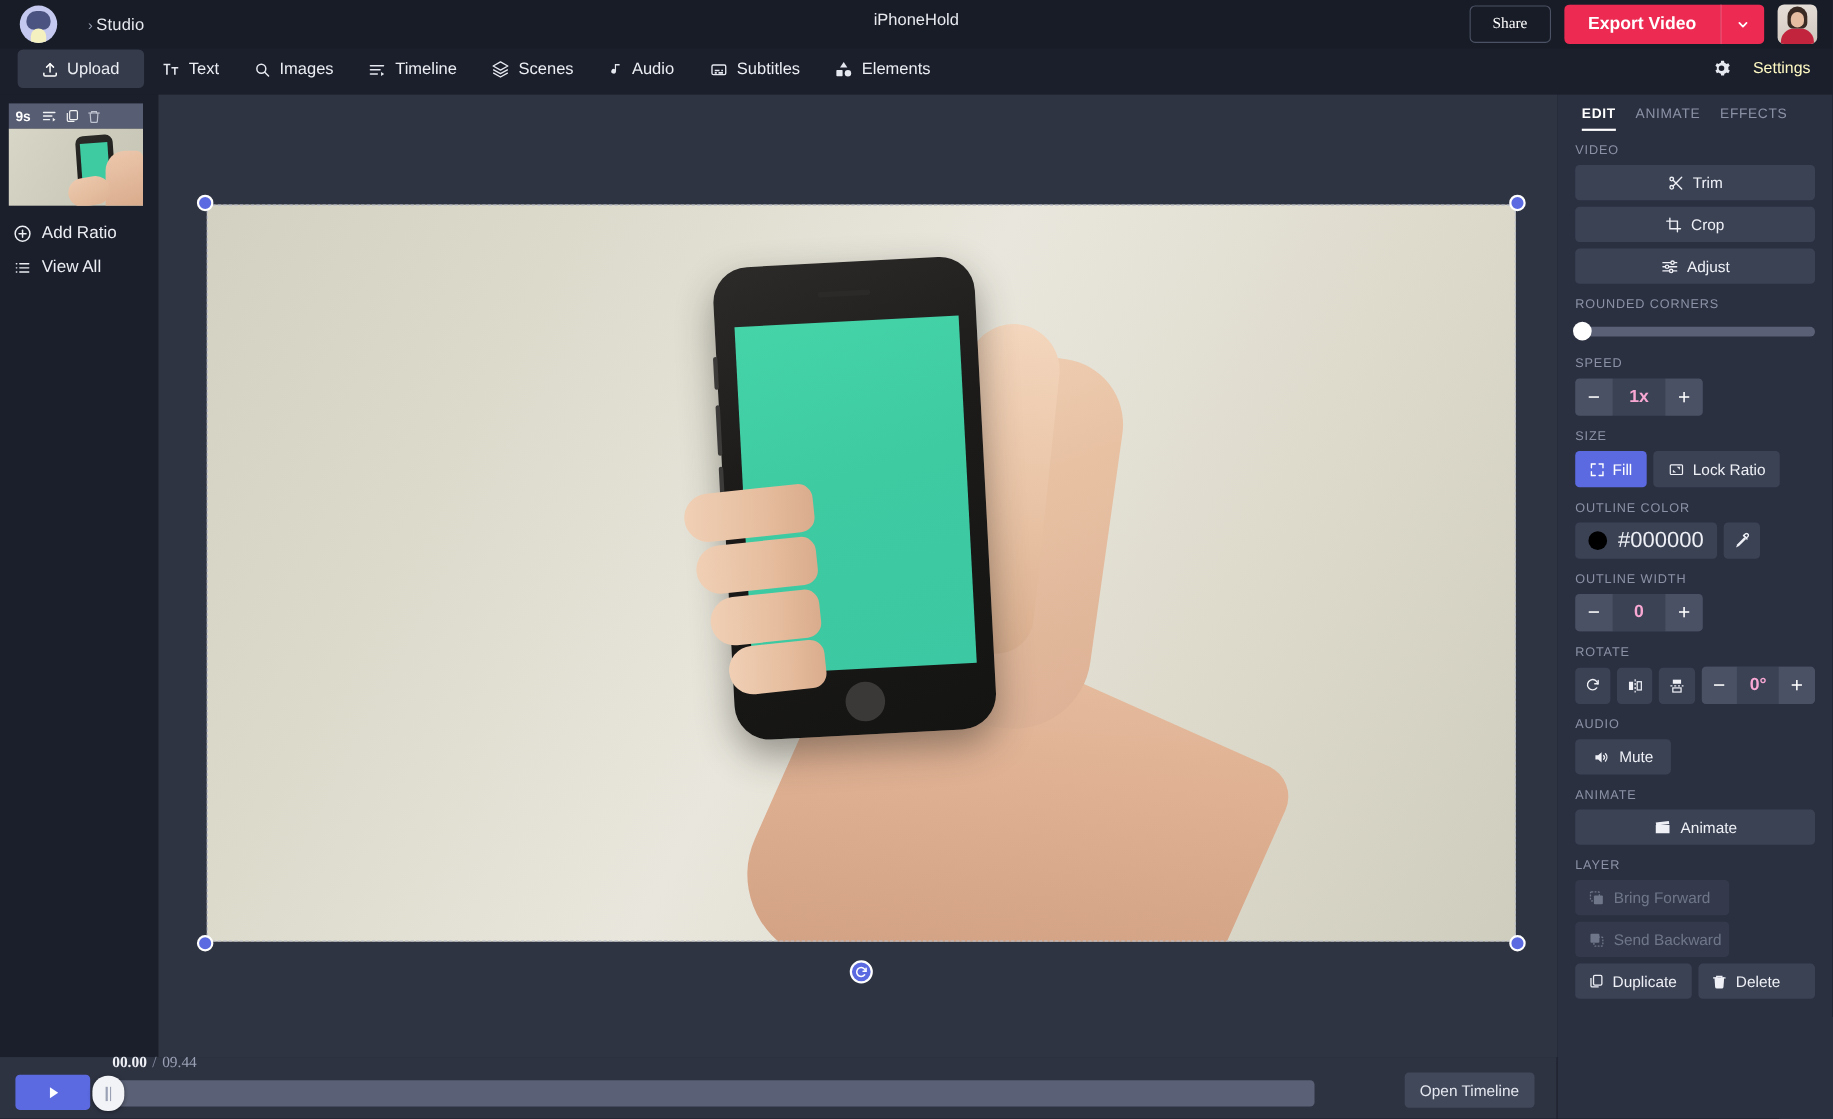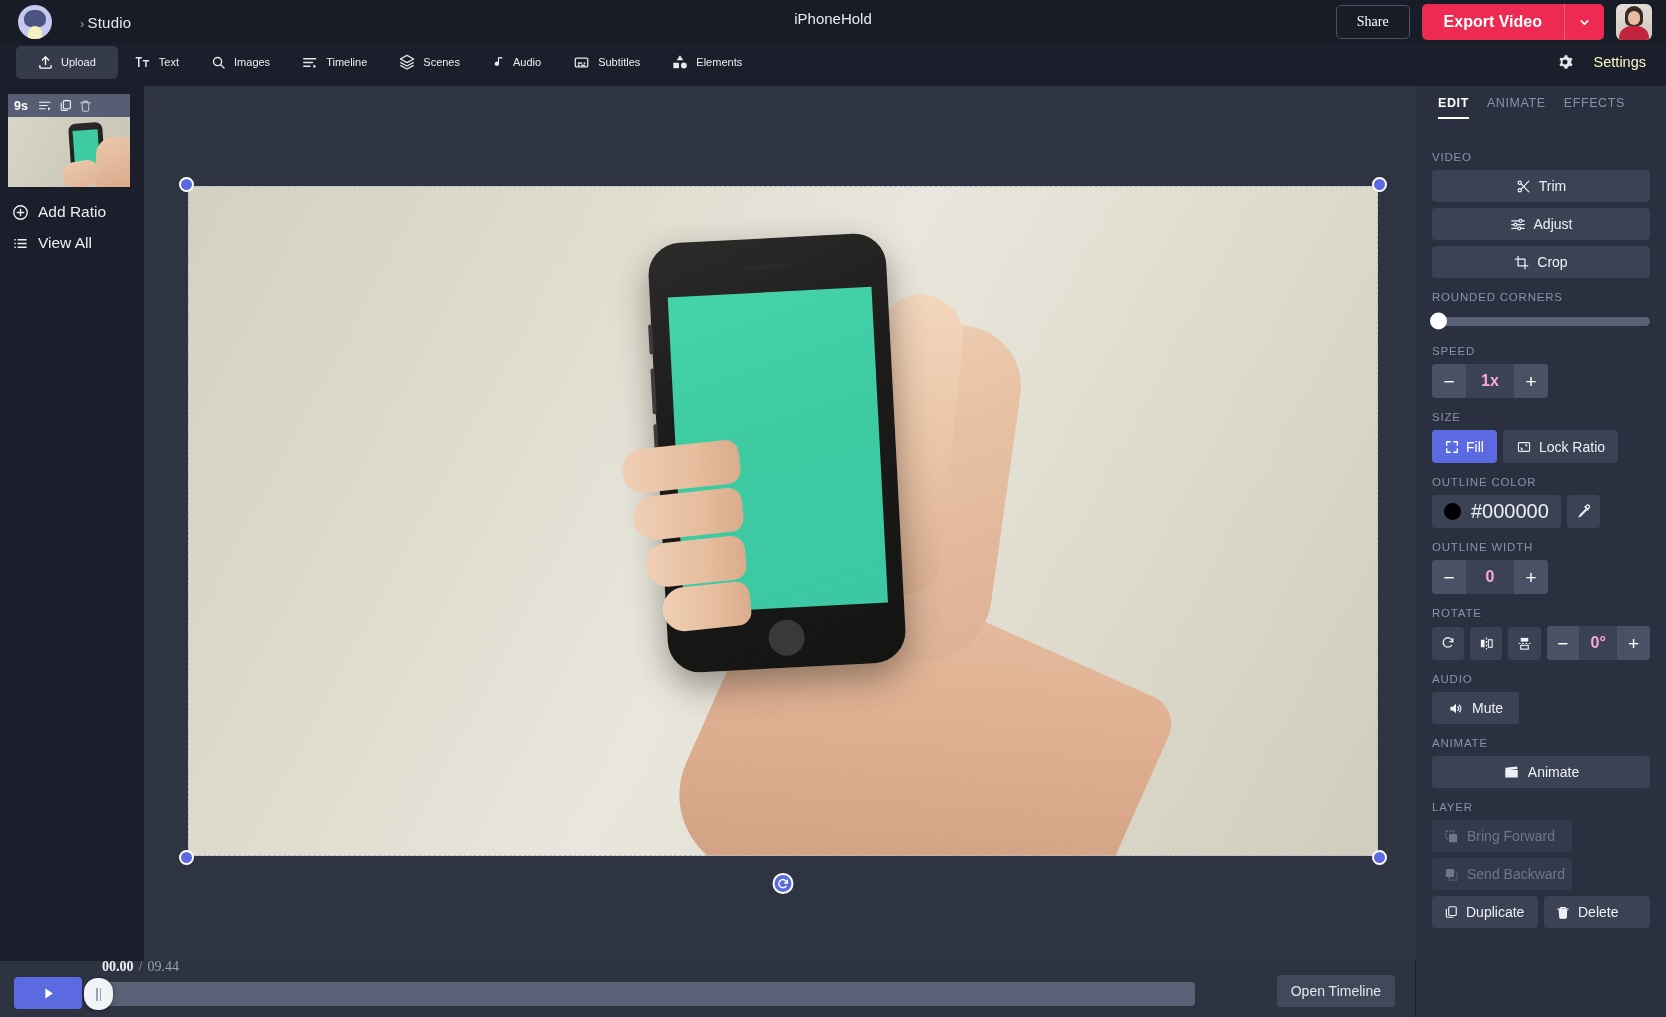--- a/index.html
+++ b/index.html
@@ -65,22 +65,22 @@
   .user-avatar .ua-hair { position:absolute; left:9px; top:2px; width:18px; height:20px; background:#3a2a24; border-radius:9px 9px 5px 5px; }
   .user-avatar .ua-face { position:absolute; left:12px; top:7px; width:12px; height:14px; background:#e7bda2; border-radius:6px 6px 6px 6px; }
   .user-avatar .ua-body { position:absolute; left:3px; bottom:0; width:30px; height:14px; background:#c1243c; border-radius:12px 12px 0 0; }
 
   
   .toolrow {
     position: absolute; left: 0; top: 44px; width: 1666px; height: 36px;
     display: flex; align-items: center; background: #1b1f2b;
   }
   .tool {
-    display: flex; align-items: center; gap: 8px;
-    font-size: 11px; color: #eceef4; padding: 9px 16px; cursor: pointer;
+    display: flex; align-items: flex-end; gap: 8px;
+    font-size: 15px; color: #eceef4; padding: 9px 16px; cursor: pointer;
     border-radius: 5px; white-space: nowrap;
   }
   .tool.upload { background: #353b4b; margin-left: 16px; padding: 9px 22px; }
   .tool svg { display: block; }
   .tool-settings {
     margin-left: auto; display: flex; align-items: center; gap: 21px;
     font-size: 14.5px; color: #fef9c3; padding-right: 20px; cursor: pointer;
   }
 
   
@@ -234,21 +234,21 @@
   .rtabs { display: flex; gap: 18px; padding: 10px 22px 0 22px; }
   .rtab {
     font-size: 12.5px; letter-spacing: .6px; color: #8b92a6; padding-bottom: 7px;
     cursor: pointer; border-bottom: 2.5px solid transparent;
   }
   .rtab.active { color: #fff; font-weight: bold; border-bottom-color: #fff; }
   .rbody { padding: 12px 16px 10px 16px; overflow: hidden; flex: 1; }
   .sec-label {
     font-size: 11.5px; color: #8b92a6; letter-spacing: .8px; margin: 13px 0 7px 0;
   }
-  .sec-label:first-child { margin-top: 20px; }
+  .sec-label:first-child { margin-top: 0; }
   .wbtn {
     width: 100%; background: #3b4254; color: #eef0f6; border: none;
     border-radius: 4px; height: 32px; font-size: 14px; cursor: pointer;
     display: flex; align-items: center; justify-content: center; gap: 8px;
     margin-bottom: 6px; font-family: inherit;
   }
   .slider-row { height: 22px; display: flex; align-items: center; }
   .slider-track {
     position: relative; flex: 1; height: 9px; background: #5a6075; border-radius: 5px;
   }
@@ -535,36 +535,36 @@
       <button class="wbtn">
         <svg width="15" height="15" viewBox="0 0 24 24" fill="none" stroke="#eef0f6" stroke-width="2" stroke-linecap="round">
             <circle cx="6" cy="6" r="2.6"></circle>
             <circle cx="6" cy="18" r="2.6"></circle>
             <line x1="20.5" y1="3.5" x2="8.1" y2="16.2"></line>
             <line x1="20.5" y1="20.5" x2="8.1" y2="7.8"></line>
           </svg>
         <span>Trim</span>
       </button>
       <button class="wbtn">
+        <svg width="15" height="15" viewBox="0 0 24 24" fill="none" stroke="#eef0f6" stroke-width="2" stroke-linecap="round">
+            <path d="M6.5 2v15.5H22"></path>
+            <path d="M2 6.5h15.5V22"></path>
+          </svg>
+        <span>Crop</span>
+      </button>
+      <button class="wbtn">
         <svg width="16" height="15" viewBox="0 0 24 24" fill="none" stroke="#eef0f6" stroke-width="2" stroke-linecap="round">
             <line x1="2" y1="6" x2="22" y2="6"></line>
             <line x1="2" y1="12" x2="22" y2="12"></line>
             <line x1="2" y1="18" x2="22" y2="18"></line>
             <circle cx="16" cy="6" r="2.4" fill="#2b3040"></circle>
             <circle cx="8" cy="12" r="2.4" fill="#2b3040"></circle>
             <circle cx="14" cy="18" r="2.4" fill="#2b3040"></circle>
           </svg>
         <span>Adjust</span>
-      </button>
-      <button class="wbtn">
-        <svg width="15" height="15" viewBox="0 0 24 24" fill="none" stroke="#eef0f6" stroke-width="2" stroke-linecap="round">
-            <path d="M6.5 2v15.5H22"></path>
-            <path d="M2 6.5h15.5V22"></path>
-          </svg>
-        <span>Crop</span>
       </button>
 
       <div class="sec-label">ROUNDED CORNERS</div>
       <div class="slider-row">
         <div class="slider-track">
           <div class="slider-knob"></div>
         </div>
       </div>
 
       <div class="sec-label">SPEED</div>

